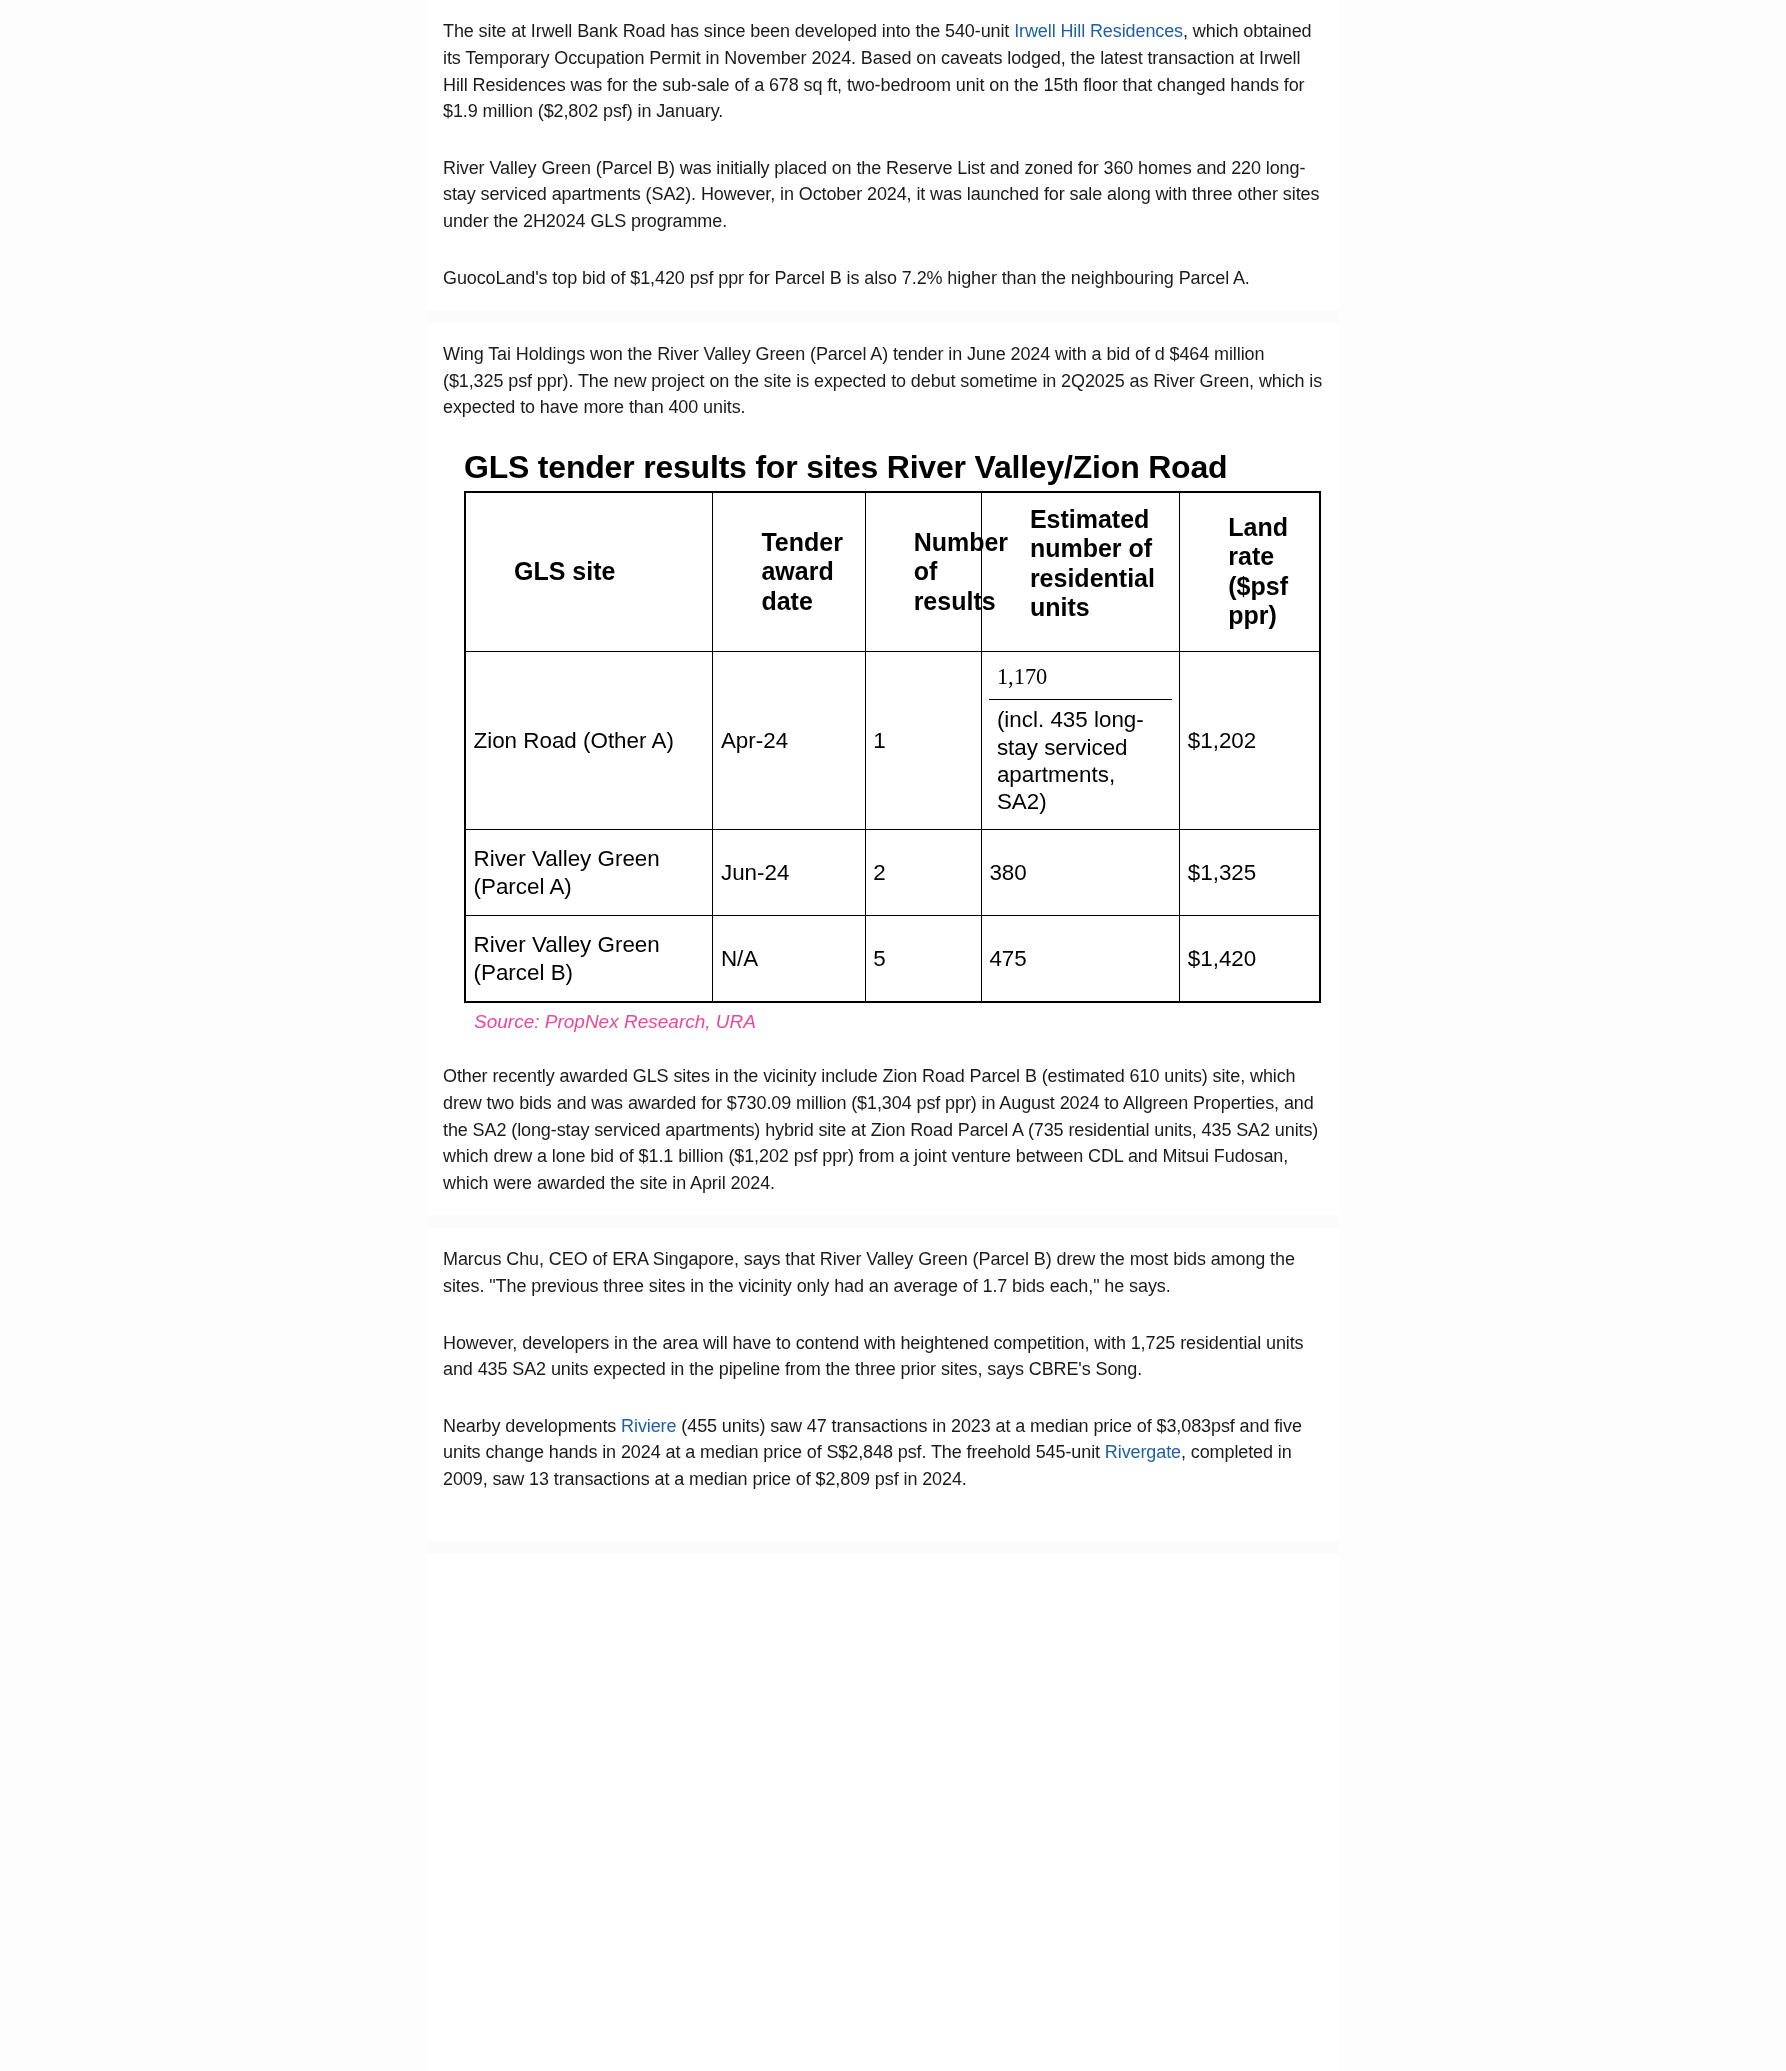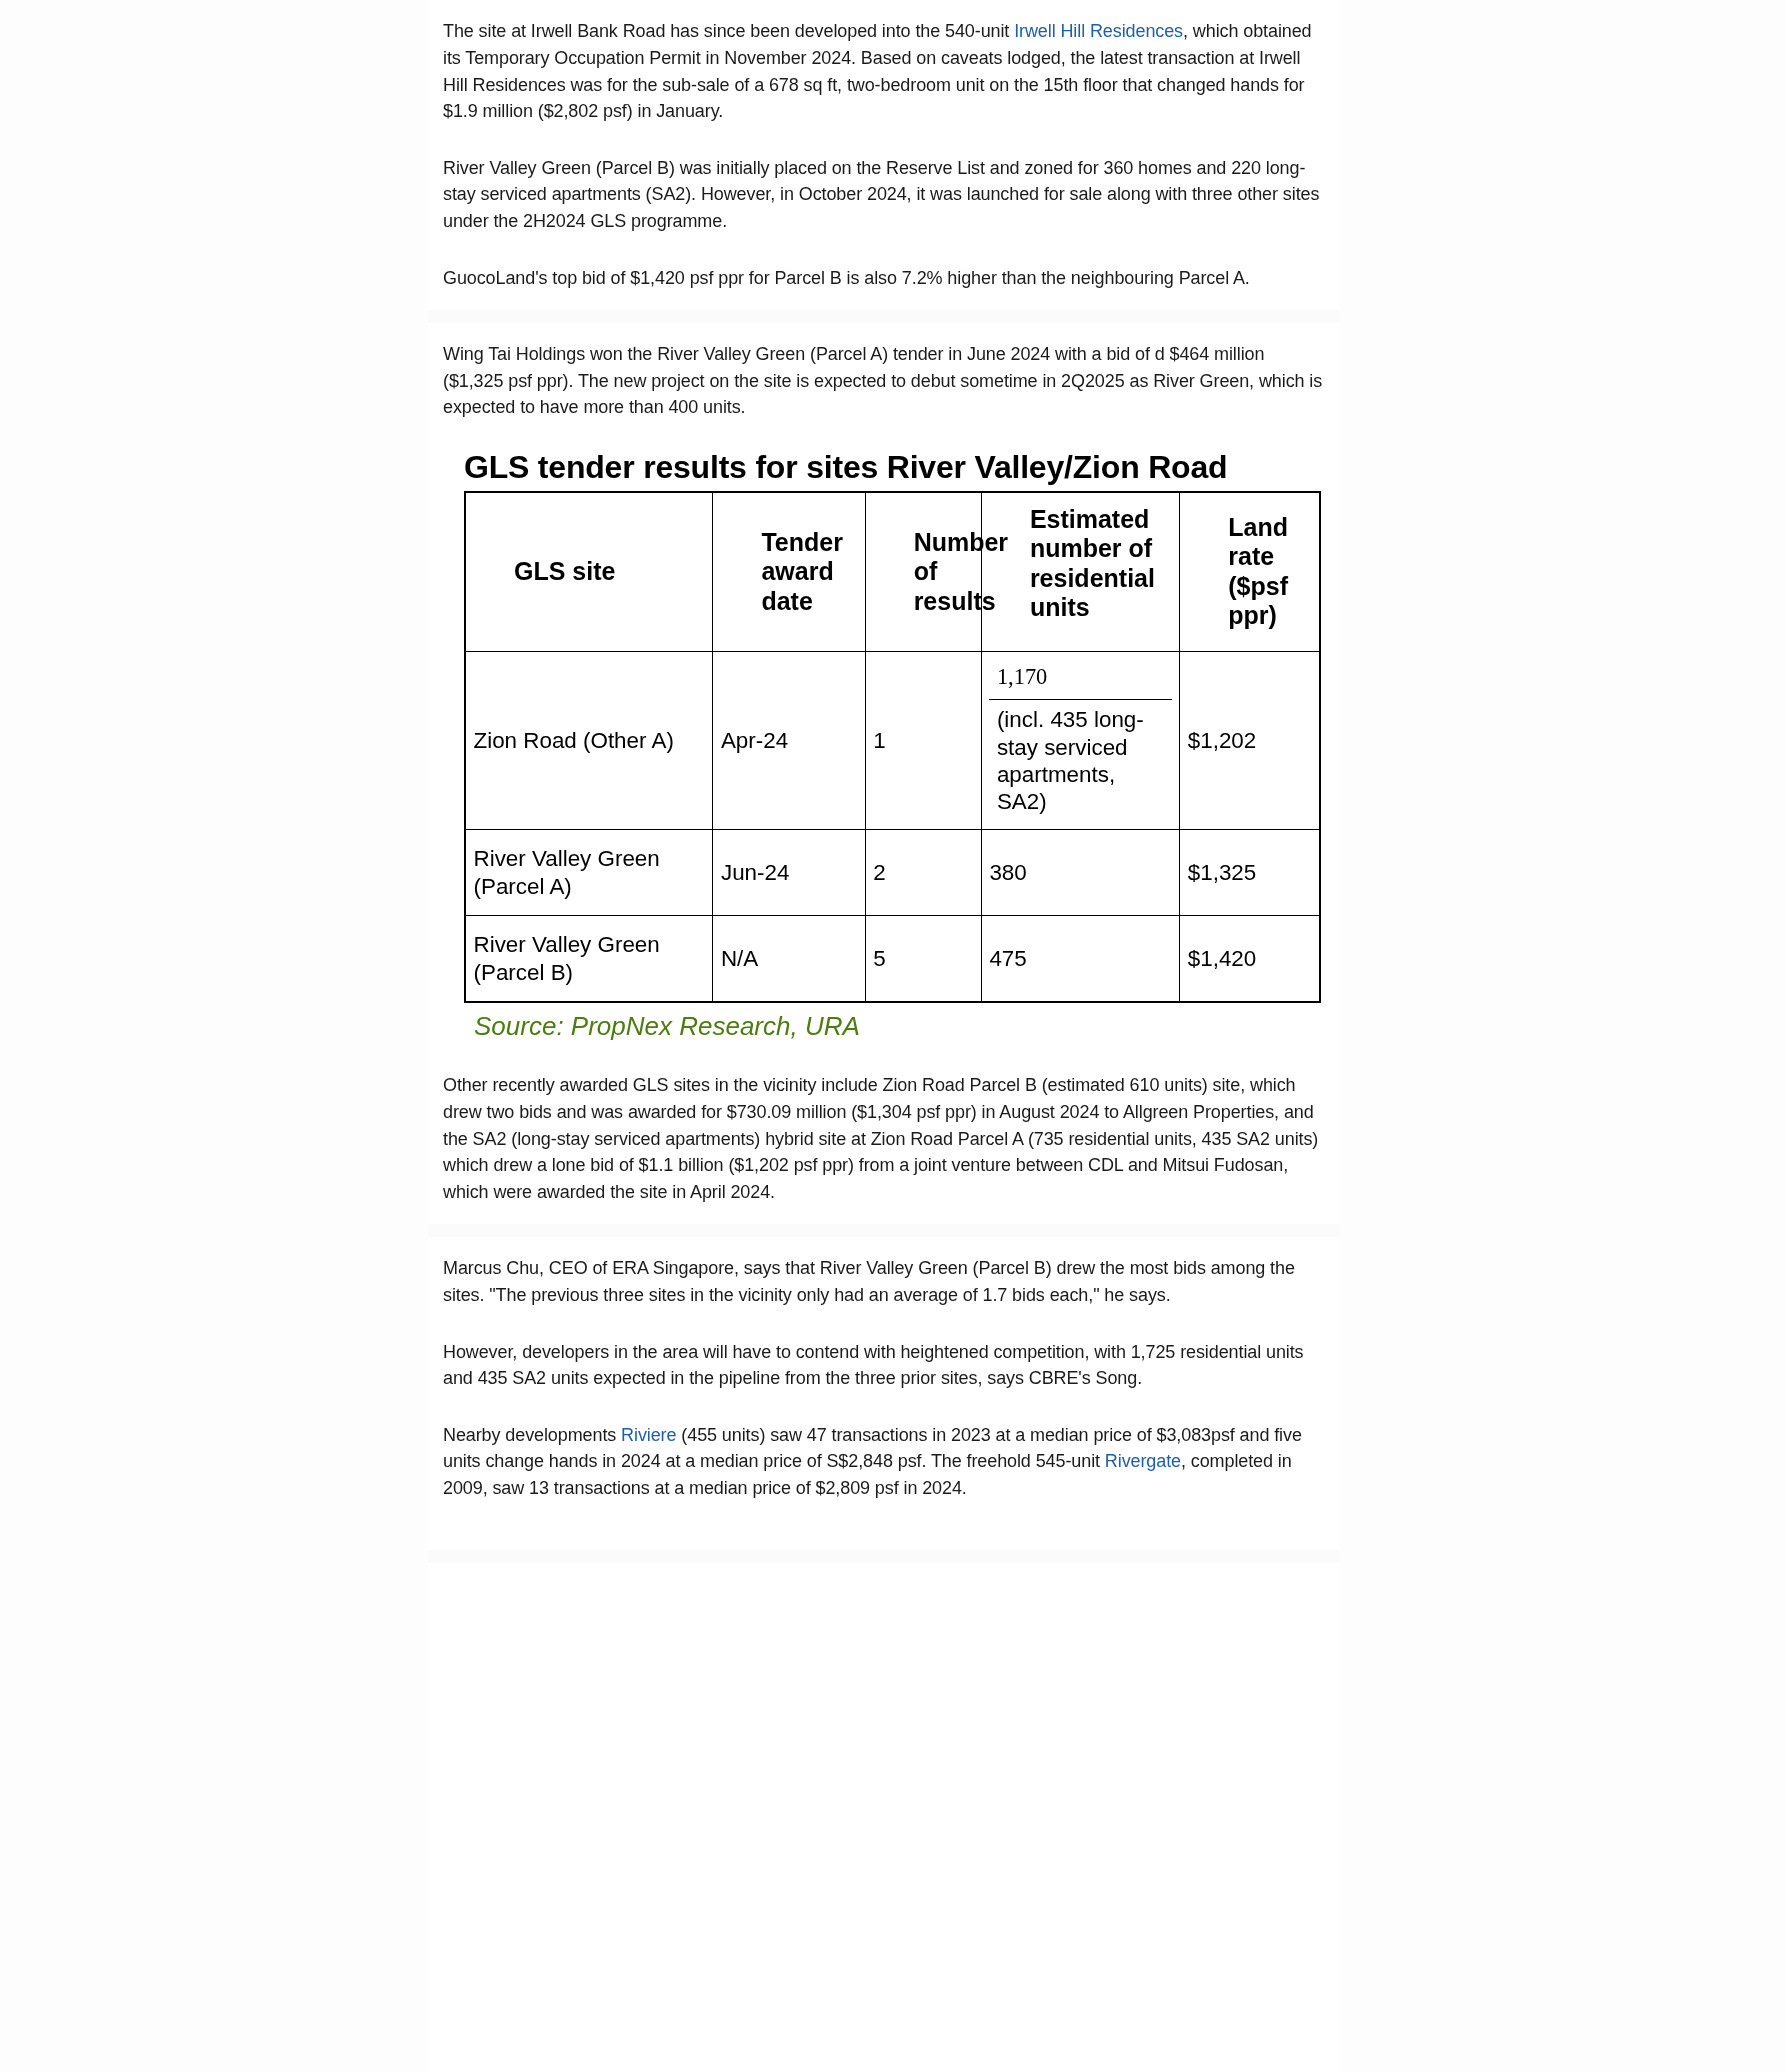--- a/index.html
+++ b/index.html
@@ -116,23 +116,23 @@
     border-bottom: 1.7px solid #000000;
     font-family: Liberation Serif, serif;
   }
   td.split .s2 {
     padding: 6.6px 7.5px 8.3px 7.5px;
   }
   .rowtall td { height: 155px; }
   .row2 td { height: 75px; }
   .src {
     margin: 8.3px 0 0 31px;
-    font-size: 26px;
+    font-size: 19px;
     font-style: italic;
-    color: #4d7c0f;
+    color: #ec4899;
     font-family: "Liberation Sans", sans-serif;
   }
 </style>
 </head>
 <body>
 
 <div class="page">
   <div class="gutter-left"></div>
   <div class="gutter-right"></div>
 

